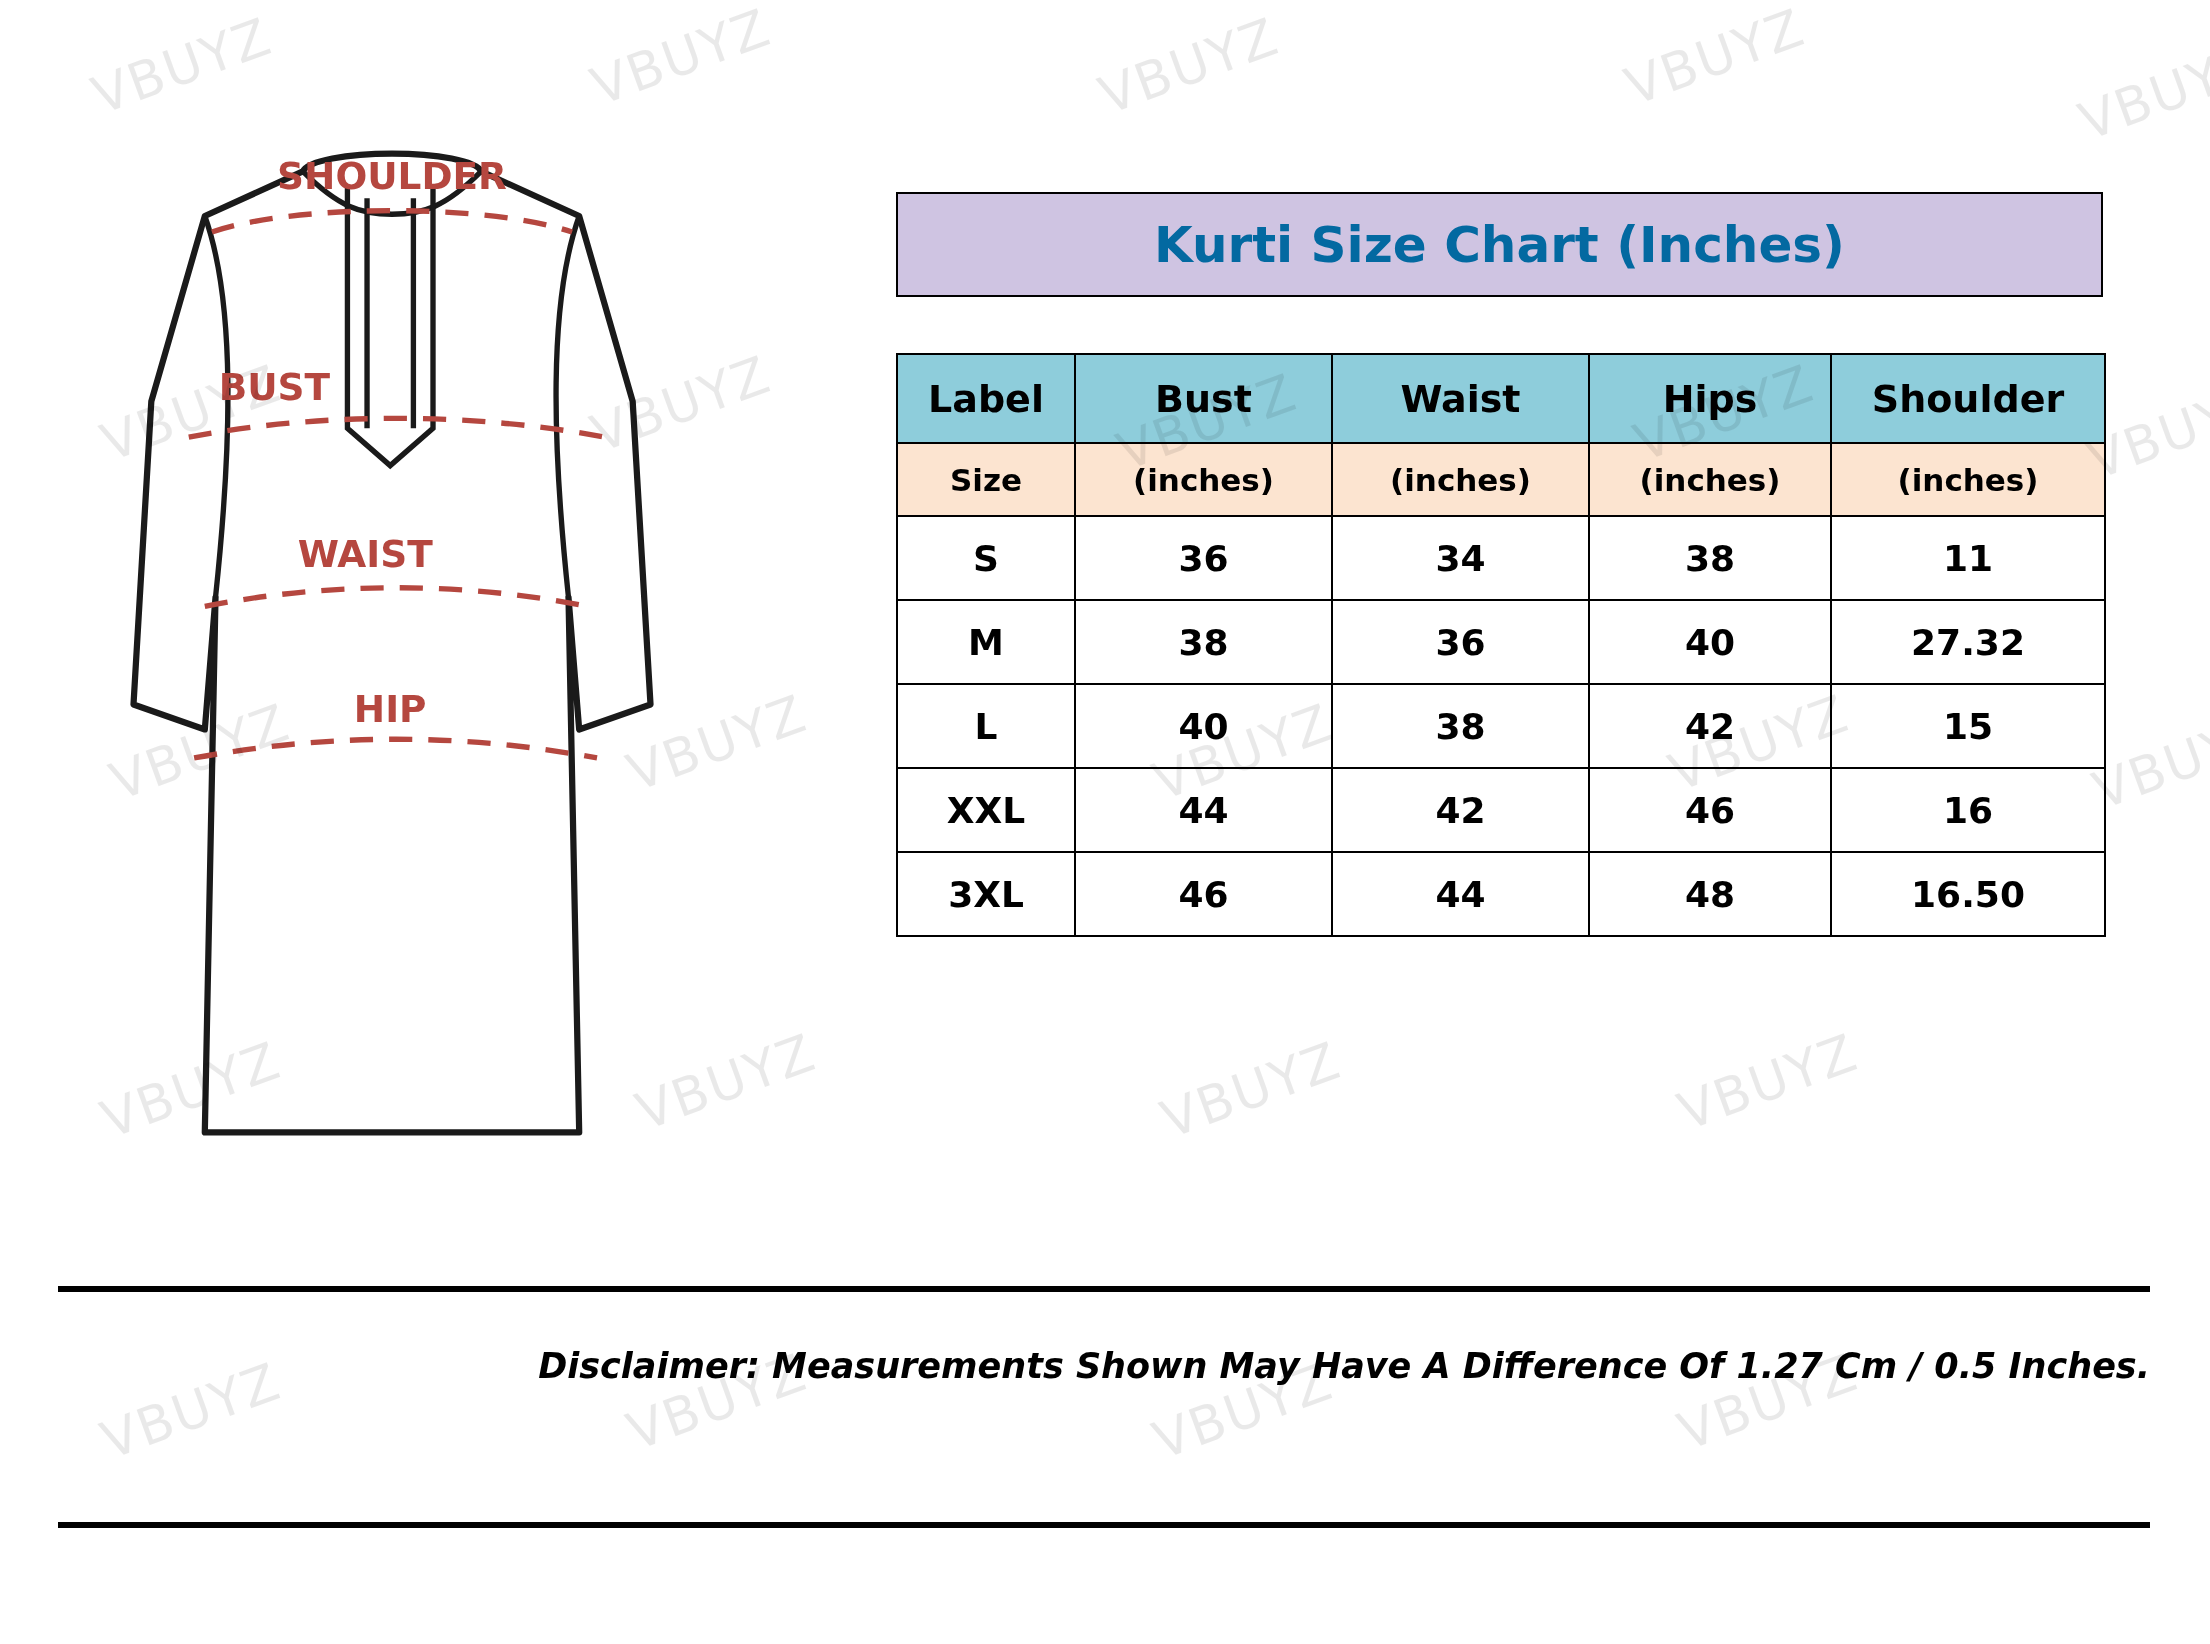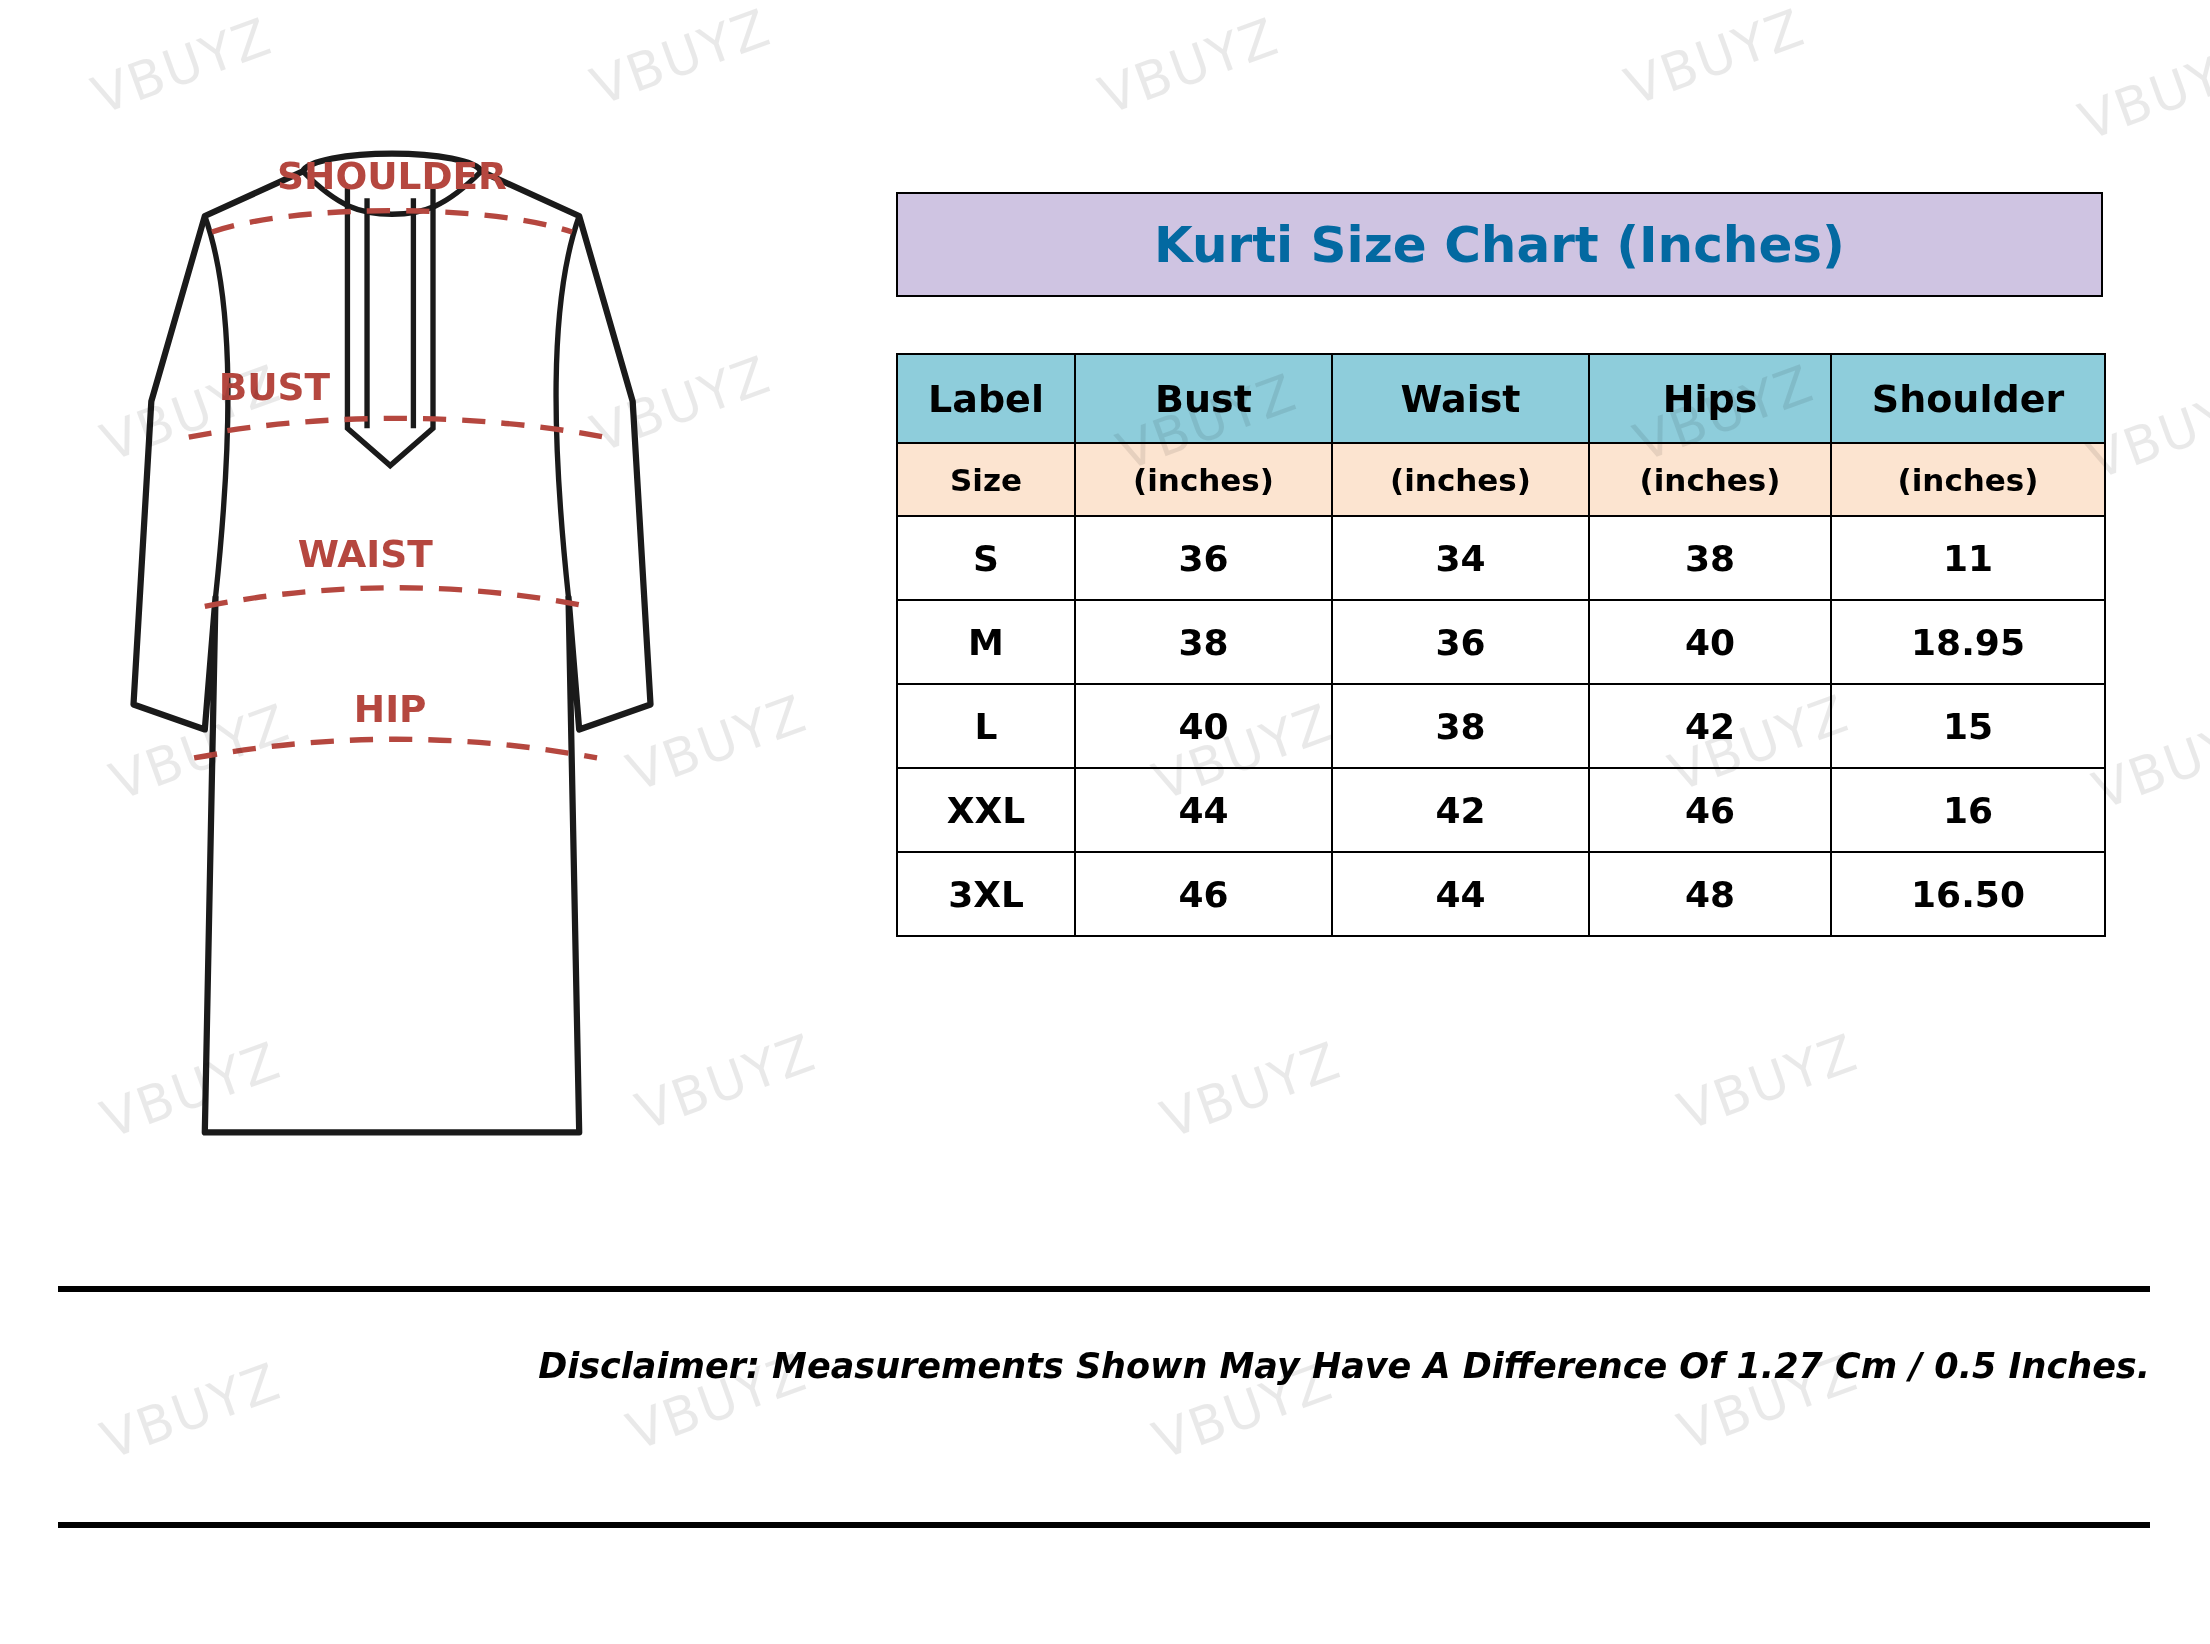--- a/index.html
+++ b/index.html
@@ -266,21 +266,21 @@
         <td>36</td>
         <td>34</td>
         <td>38</td>
         <td>11</td>
       </tr>
       <tr>
         <td>M</td>
         <td>38</td>
         <td>36</td>
         <td>40</td>
-        <td>18.95</td>
+        <td>27.32</td>
       </tr>
       <tr>
         <td>L</td>
         <td>40</td>
         <td>38</td>
         <td>42</td>
         <td>15</td>
       </tr>
       <tr>
         <td>XXL</td>

